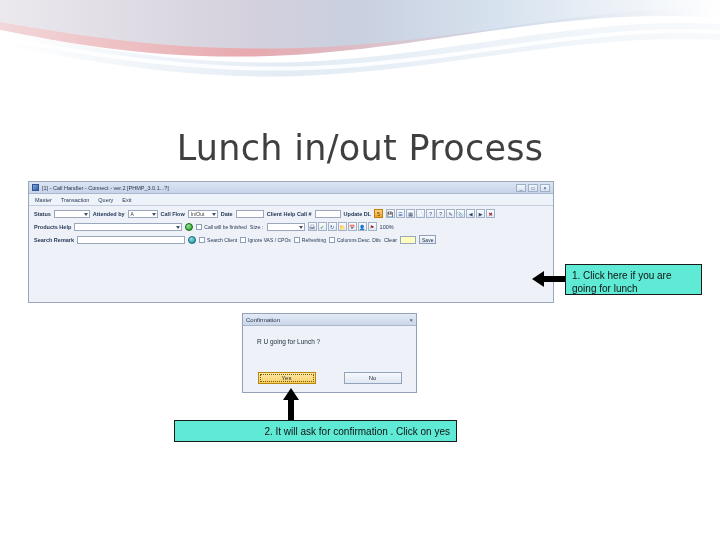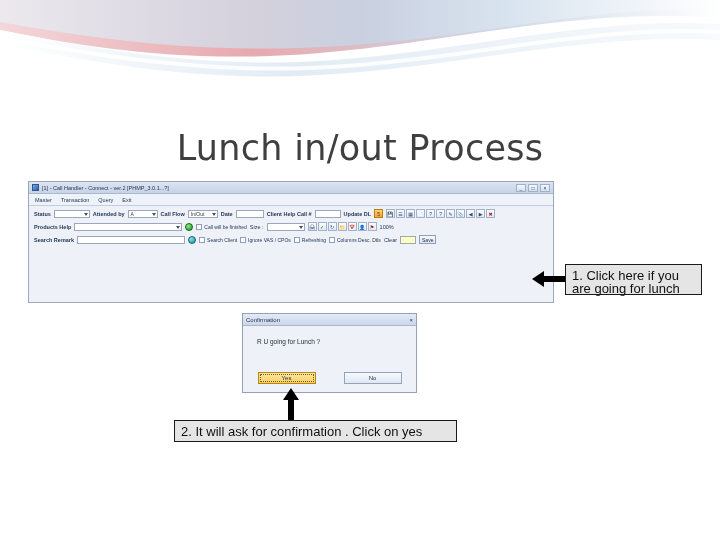--- a/index.html
+++ b/index.html
@@ -258,40 +258,40 @@
   .dlg-btn.focus {
     background: linear-gradient(to bottom,#ffe9a8,#f6cf63);
     border: 1px solid #b8860b;
     outline: 1px dotted #7a5b00;
     outline-offset: -3px;
   }
 
   
   .callout {
     position: absolute;
-    background: #e5e5e5;
+    background: #5eead4;
     border: 1px solid #1a1a1a;
     box-sizing: border-box;
-    font-size: 13px;
+    font-size: 10px;
     color: #111111;
     line-height: 13px;
     padding: 4px 6px;
   }
   #callout-1 {
     left: 565px;
     top: 264px;
     width: 137px;
     height: 31px;
   }
   #callout-2 {
     left: 174px;
     top: 420px;
     width: 283px;
     height: 22px;
-    text-align: left;
+    text-align: right;
     padding-top: 4px;
   }
 
   .arrow { position: absolute; }
   #arrow-1 { left: 532px; top: 271px; }
   #arrow-2 { left: 283px; top: 388px; }
 </style>
 </head>
 <body>
 

